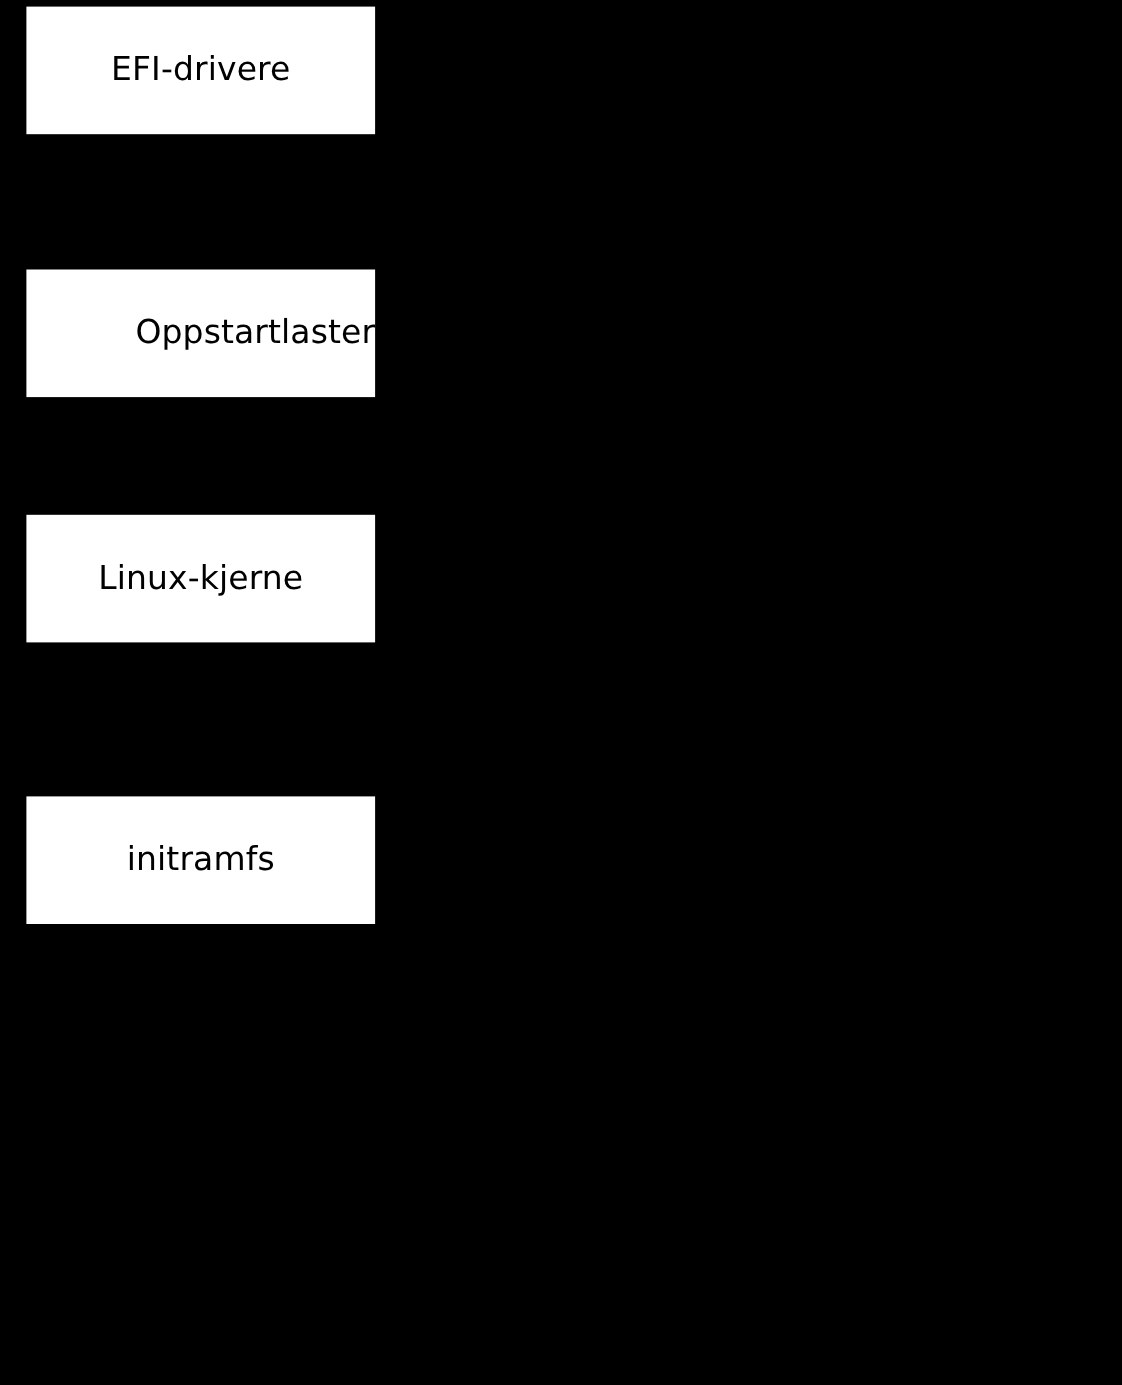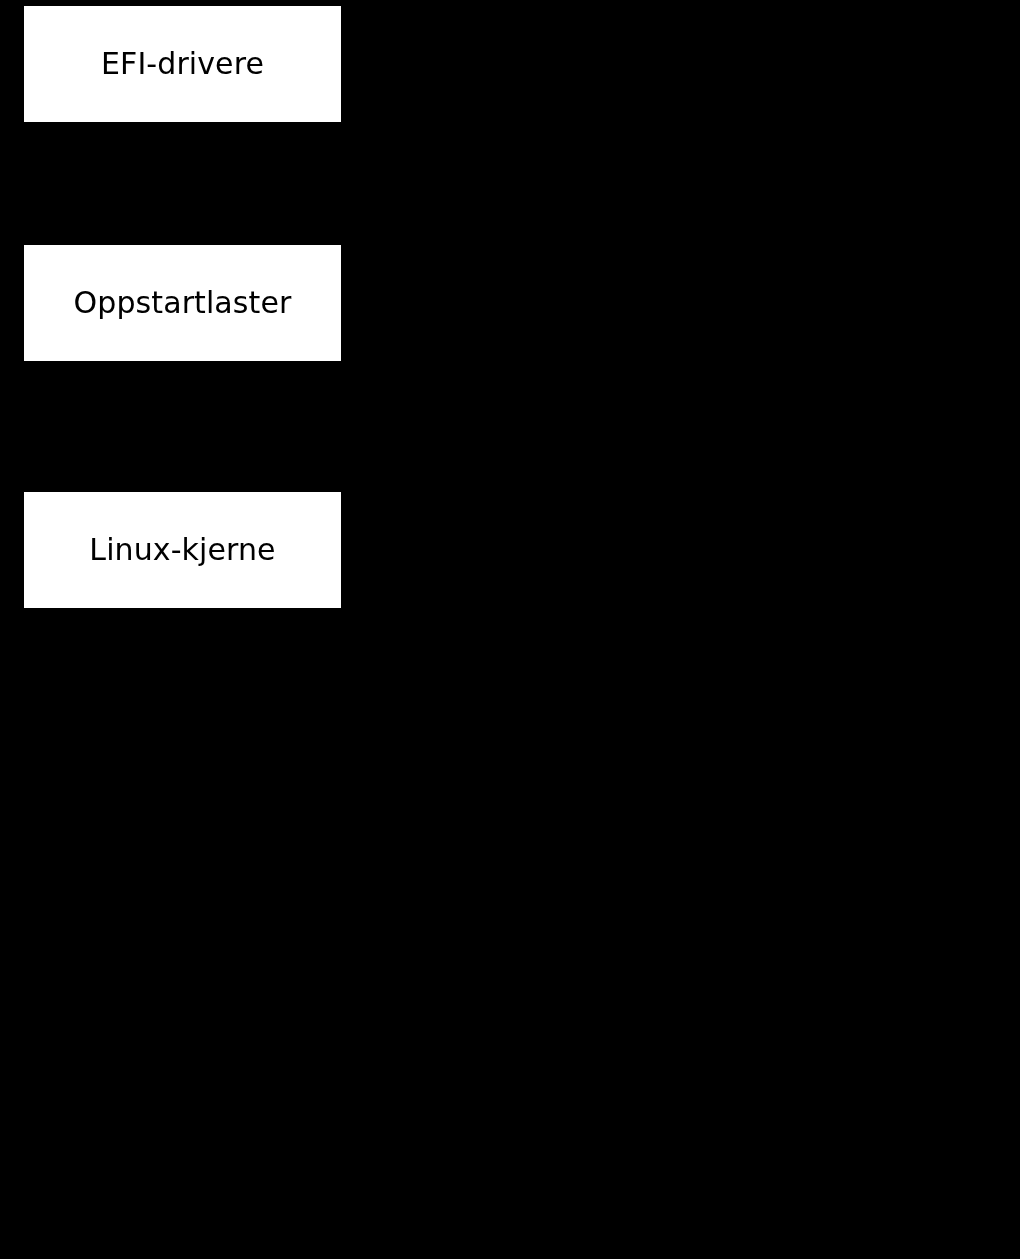--- a/index.html
+++ b/index.html
@@ -39,37 +39,40 @@
     color: #000000;
     font-size: 30px;
     line-height: 1;
     font-weight: 400;
     letter-spacing: 0.1px;
     text-align: center;
     white-space: nowrap;
     user-select: none;
   }
   .box-0 { top: 6px; }
-  .box-1 { top: 245px; }
-  .box-2 { top: 492px; }
+  .box-1 { top: 245px; justify-content: flex-end; }
+  .box-2 { top: 468px; }
   .box-3 { top: 724px; }
   .box-4 { top: 964px; }
 </style>
 </head>
 <body>
 
 <div id="diagram-canvas">
 
   <div class="stage-box box-0">
     <span class="stage-label">EFI-drivere</span>
   </div>
 
   <div class="stage-box box-1">
     <span class="stage-label">Oppstartlaster</span>
   </div>
 
   <div class="stage-box box-2">
     <span class="stage-label">Linux-kjerne</span>
   </div>
 
+  <div class="stage-box box-3">
+    <span class="stage-label">initramfs</span>
+  </div>
 
 
 </div>
 
 </body></html>

